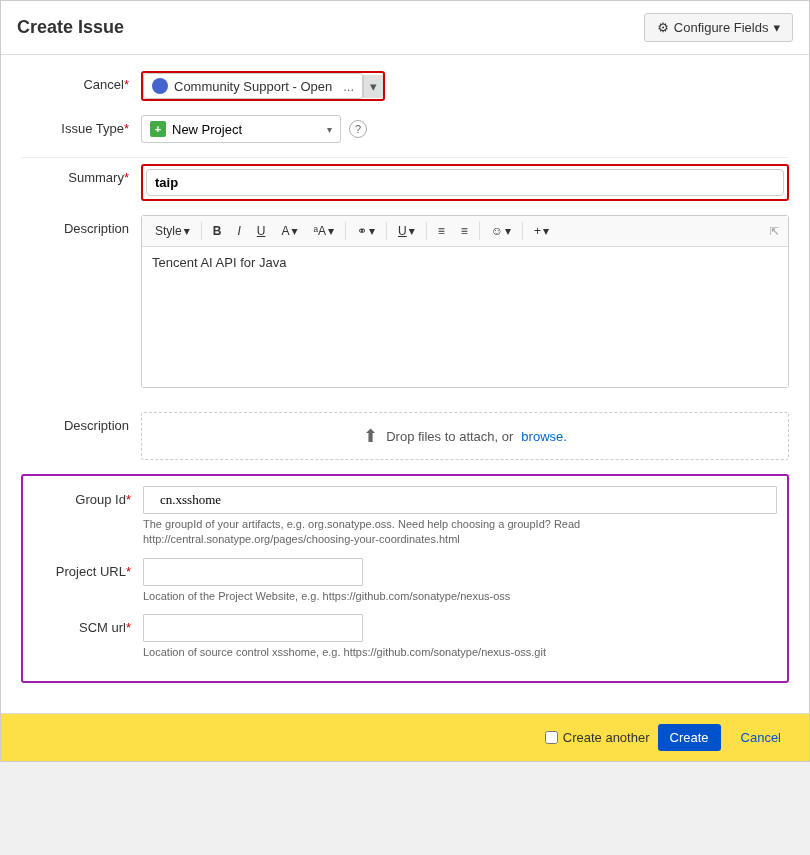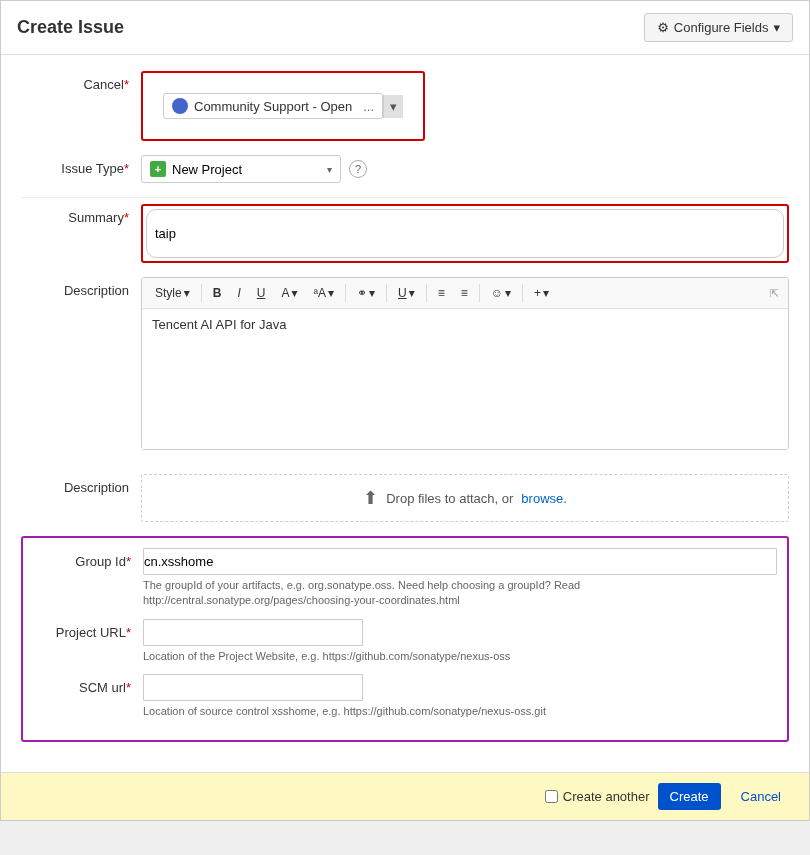--- a/index.html
+++ b/index.html
@@ -61,21 +61,21 @@
     }
 
     .form-field {
       flex: 1;
     }
 
     
     .project-wrapper {
       border: 2px solid #cc0000;
       border-radius: 3px;
-      padding: 20px;
+      padding: 0;
       display: inline-flex;
       align-items: center;
     }
 
     .project-select {
       display: flex;
       align-items: center;
       gap: 6px;
       background: #fff;
       border: 1px solid #ccc;
@@ -166,25 +166,26 @@
 
     
     .summary-wrapper {
       border: 2px solid #cc0000;
       border-radius: 3px;
       padding: 3px;
     }
 
     .summary-input {
       width: 100%;
-      padding: 16px 8px;
-      border: 1px solid #ccc;
-      border-radius: 10px;
+      padding: 5px 8px;
+      border: 1px solid #ccc;
+      border-radius: 4px;
       font-size: 13px;
       outline: none;
+      font-weight: bold;
     }
 
     
     .description-row {
       display: flex;
       align-items: flex-start;
       margin-bottom: 24px;
     }
 
     .editor-container {
@@ -315,25 +316,26 @@
       padding-right: 12px;
       padding-top: 6px;
       color: #333;
       font-size: 13px;
     }
 
     .inner-field { flex: 1; }
 
     .text-input {
       width: 100%;
-      padding: 5px 0;
+      padding: 5px 16px;
       border: 1px solid #ccc;
       border-radius: 1px;
       font-size: 13px;
       outline: none;
+      font-family: Liberation Serif, serif;
     }
 
     .field-hint {
       font-size: 11px;
       color: #666;
       margin-top: 3px;
       line-height: 1.4;
     }
 
     
@@ -346,21 +348,21 @@
     }
 
     
     .dialog-footer {
       display: flex;
       align-items: center;
       justify-content: flex-end;
       gap: 8px;
       padding: 10px 16px;
       border-top: 1px solid #ddd;
-      background: #fef9c3;
+      background: #fde047;
     }
 
     .create-another {
       display: flex;
       align-items: center;
       gap: 5px;
       font-size: 13px;
       color: #333;
     }
 

